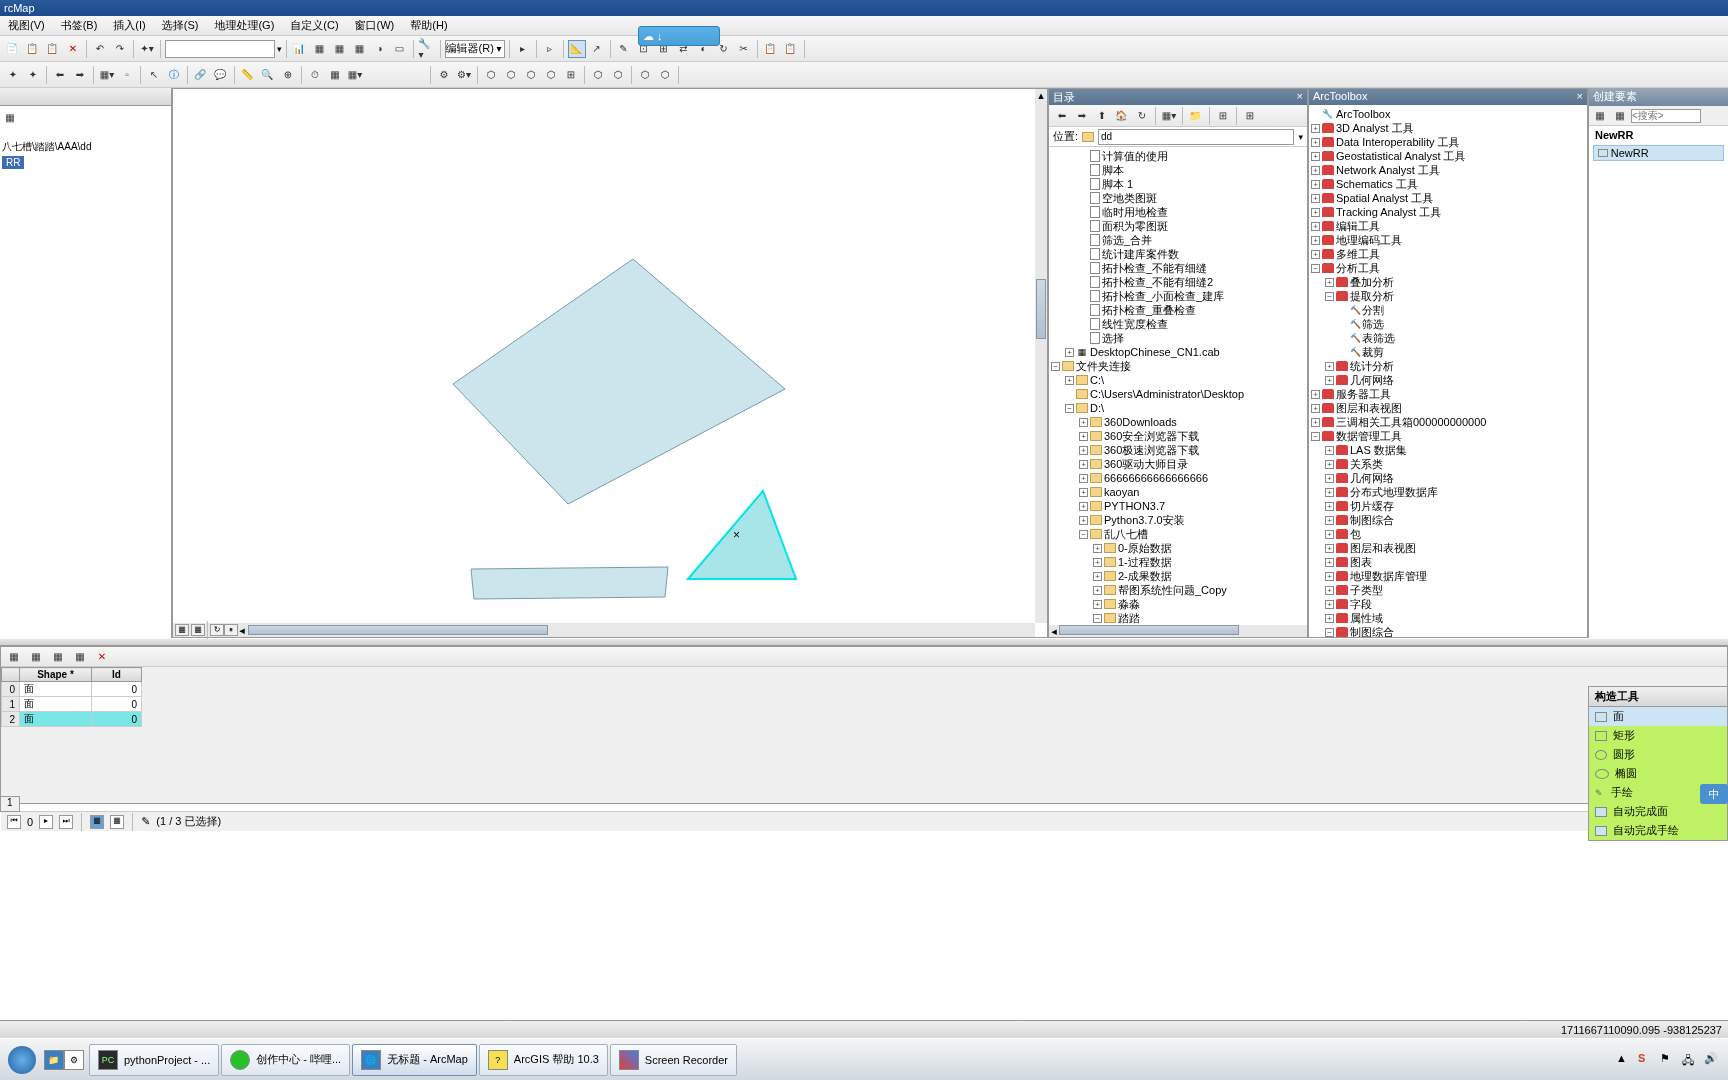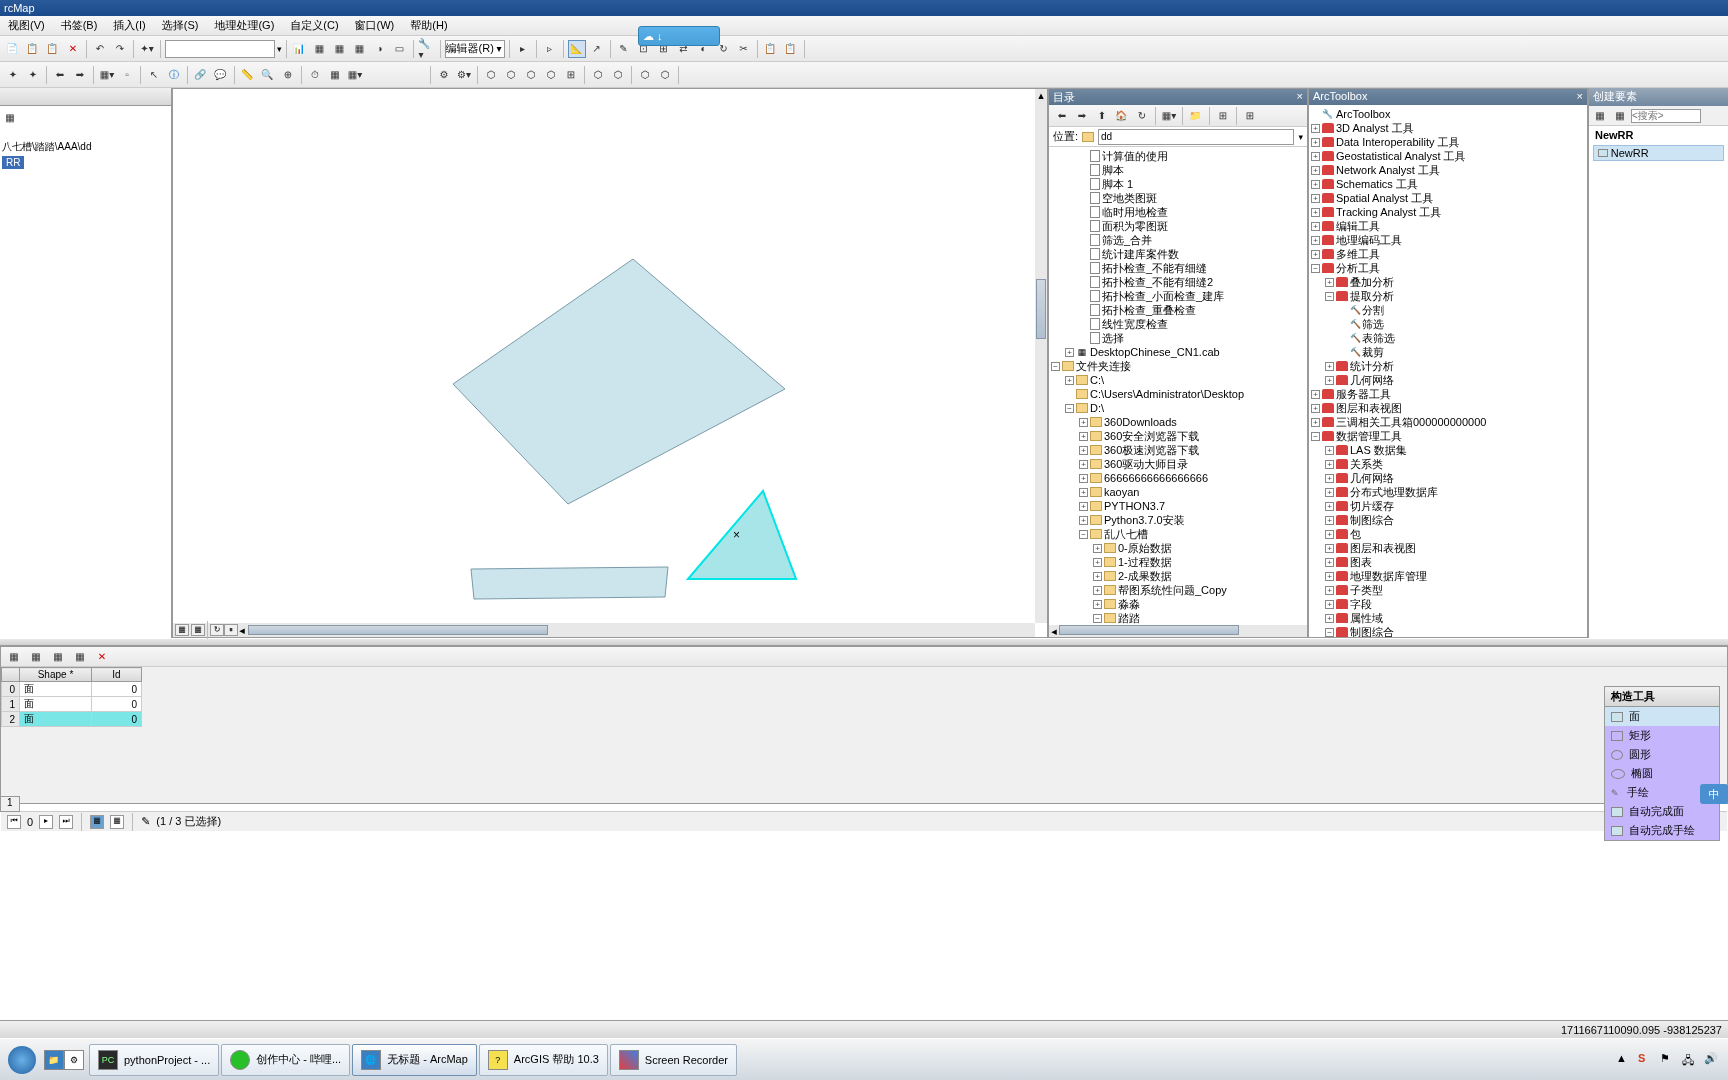--- a/index.html
+++ b/index.html
@@ -53,27 +53,27 @@
 .create-label { padding:3px 6px; font-weight:bold; font-size:11px; }
 .create-item { background:#cde4f5; border:1px solid #a0c0e0; margin:1px 4px; padding:1px 4px; font-size:10px; }
 
 .floating-badge { position:absolute; top:26px; left:638px; width:82px; height:20px; background:linear-gradient(#5ab0e8,#4aa0d8); border:1px solid #3080b0; border-radius:3px; display:flex; align-items:center; color:#fff; font-size:10px; padding:0 4px; gap:3px; }
 
 .divider-horiz { height:8px; background:linear-gradient(#e8e8e8,#d0d0d0); border-top:1px solid #fff; border-bottom:1px solid #999; }
 
 .table-panel { height:158px; background:#f0f0f0; border:1px solid #999; }
 .table-tb { height:20px; background:linear-gradient(#f7f7f7,#e8e8e8); display:flex; align-items:center; gap:4px; padding:0 4px; border-bottom:1px solid #ccc; }
 .attr-table { border-collapse:collapse; background:#fff; }
-.attr-table th { background:linear-gradient(#f0f0f0,#d8d8d8); border:1px solid #999; padding:1px 6px; font-size:10px; font-weight:normal; }
+.attr-table th { background:linear-gradient(#f0f0f0,#d8d8d8); border:1px solid #999; padding:1px 6px; font-size:10px; font-weight:bold; }
 .attr-table td { border:1px solid #ccc; padding:0 4px; font-size:10px; text-align:right; height:12px; }
 .attr-table .row-sel td { background:#7ae6e6; }
 .table-nav { height:20px; display:flex; align-items:center; gap:6px; padding:0 6px; border-top:1px solid #ccc; background:#f0f0f0; }
 .table-nav-btn { width:14px; height:14px; border:1px solid #999; background:#fff; font-size:8px; text-align:center; }
 
-.construct-panel { position:absolute; right:8px; top:686px; width:116px; background:#c4b5fd; border:1px solid #999; }
+.construct-panel { position:absolute; right:0; top:686px; width:140px; background:#bef264; border:1px solid #999; }
 .construct-title { background:linear-gradient(#f0f0f0,#d8d8d8); padding:2px 6px; font-weight:bold; font-size:11px; border-bottom:1px solid #999; }
 .construct-item { display:flex; align-items:center; gap:6px; padding:2px 6px; font-size:11px; }
 .construct-item.sel { background:#cde4f5; }
 .shape-swatch { width:12px; height:10px; border:1px solid #888; }
 
 .ime-badge { position:absolute; right:0; top:784px; width:28px; height:20px; background:#4a90d0; color:#fff; font-size:11px; text-align:center; line-height:20px; border-radius:3px; }
 
 .statusbar { position:absolute; bottom:42px; left:0; right:0; height:18px; background:linear-gradient(#f0f0f0,#d8d8d8); border-top:1px solid #999; font-size:10px; display:flex; align-items:center; justify-content:space-between; padding:0 6px; }
 
 .taskbar { position:absolute; bottom:0; left:0; right:0; height:42px; background:linear-gradient(#f5f5f5,#d0d8e0); border-top:1px solid #fff; display:flex; align-items:center; }

